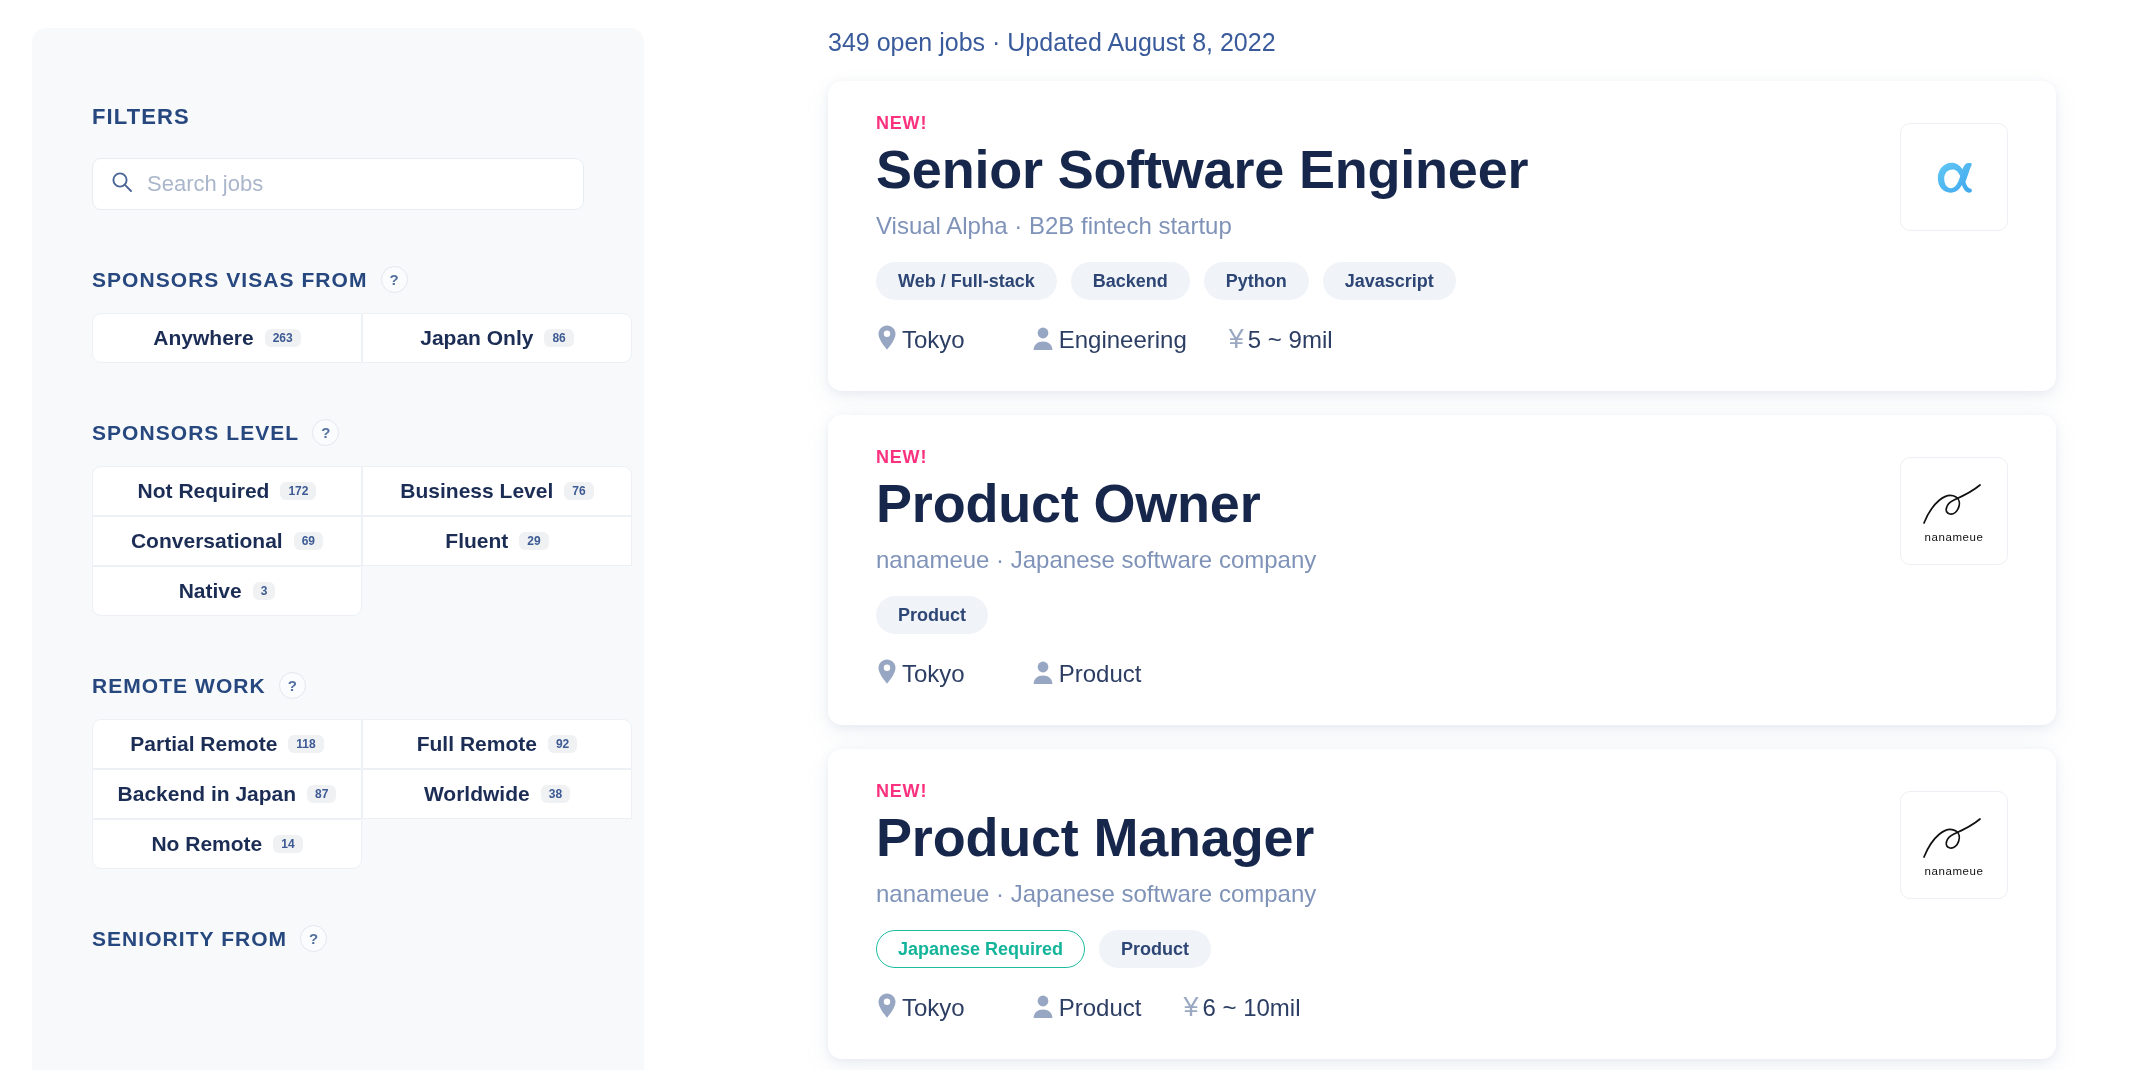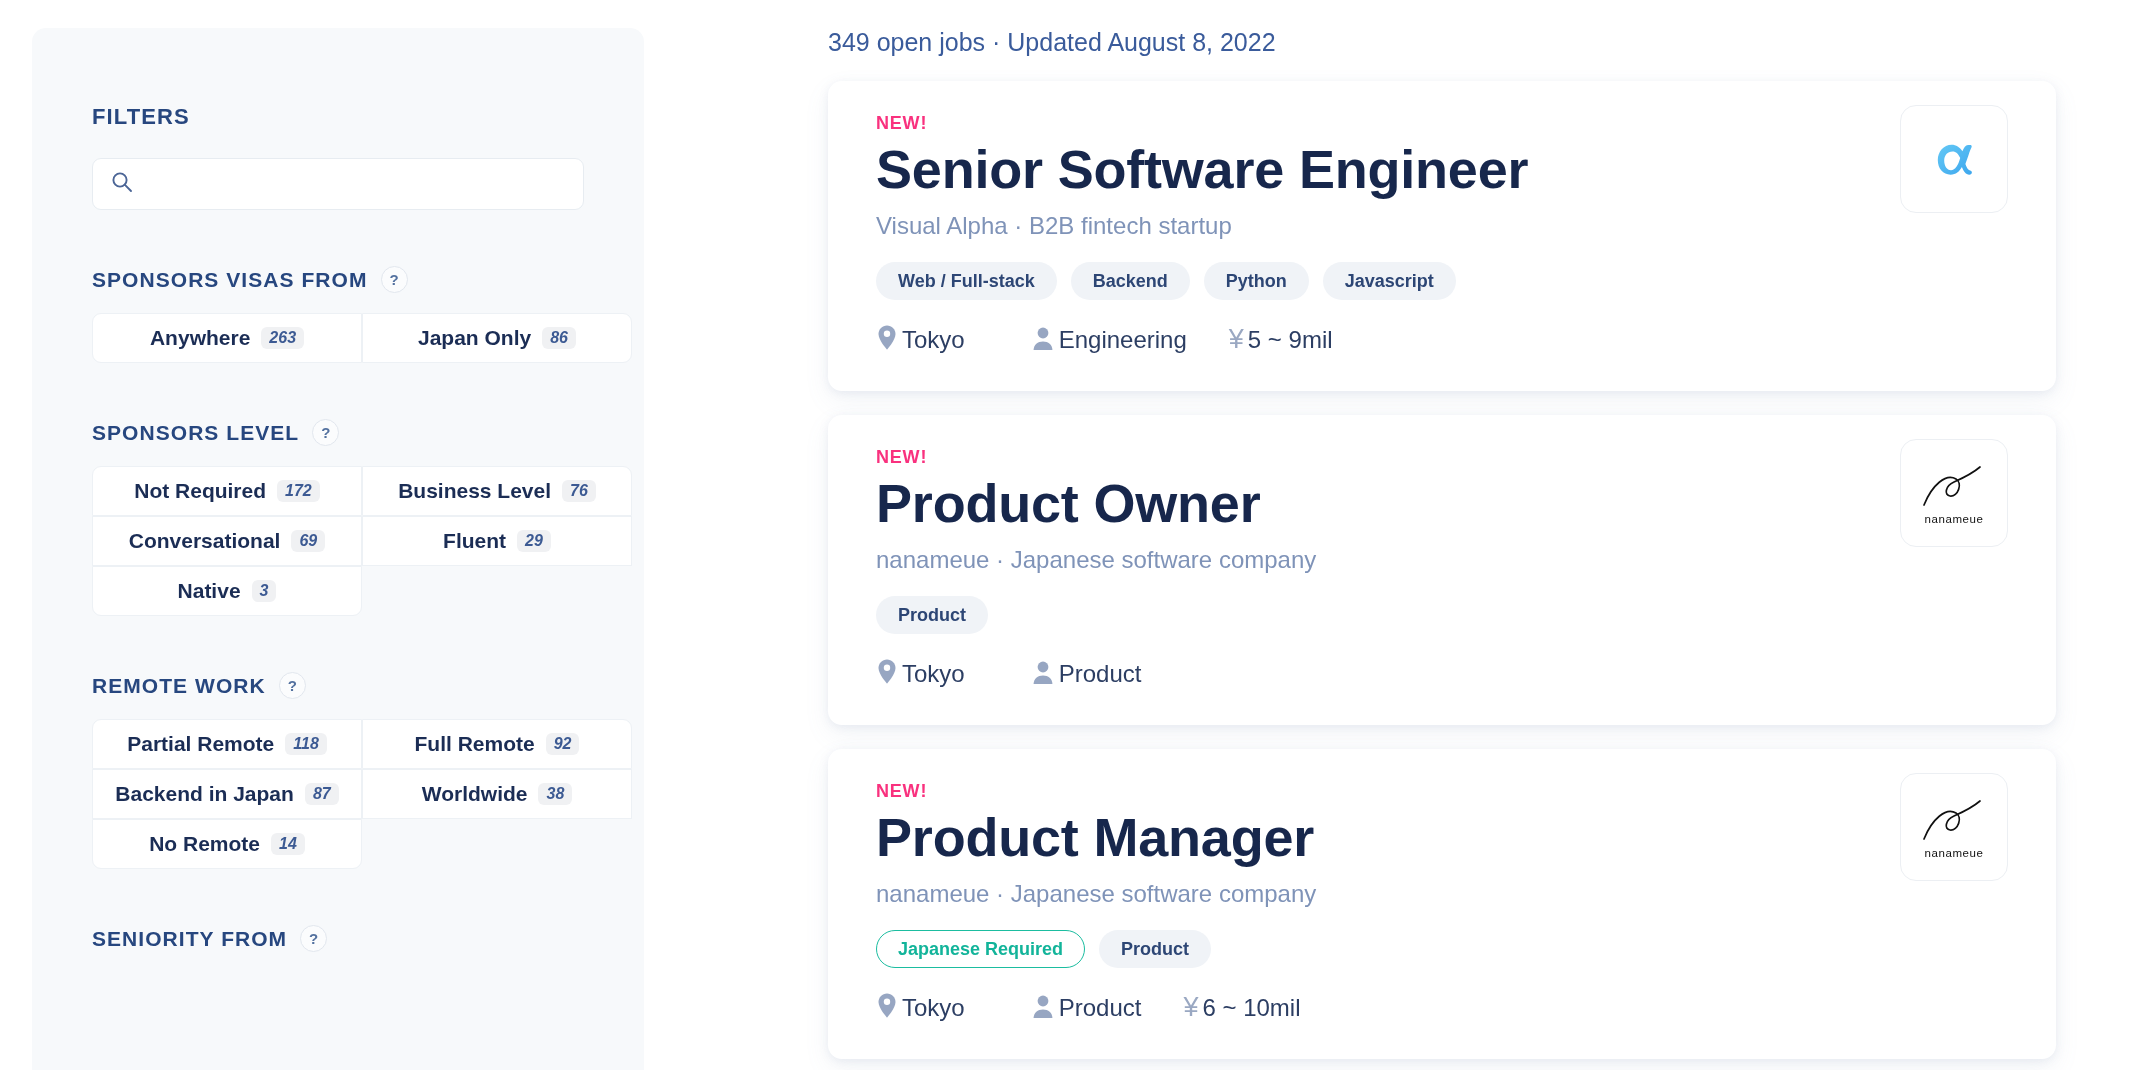--- a/index.html
+++ b/index.html
@@ -106,28 +106,27 @@
     gap: 11px;
     cursor: pointer;
   }
   .filter-btn .btn-label {
     font-size: 21px;
     font-weight: bold;
     color: #1b2d55;
     white-space: nowrap;
   }
   .filter-btn .btn-count {
-    font-size: 16px;
+    font-size: 12px;
     font-weight: bold;
     color: #3c5a93;
     background: #f0f1f3;
     border-radius: 6px;
     padding: 3px 8px;
     line-height: 1;
-    font-style: italic;
   }
   
   .filter-grid .filter-btn:first-child { border-radius: 9px 0 0 0; }
   .filter-grid.two-cols-1row .filter-btn:first-child { border-radius: 9px 0 0 9px; }
   .filter-grid.two-cols-1row .filter-btn:last-child { border-radius: 0 9px 9px 0; }
   .filter-grid.jp .filter-btn:nth-child(1) { border-radius: 9px 0 0 0; }
   .filter-grid.jp .filter-btn:nth-child(2) { border-radius: 0 9px 0 0; }
   .filter-grid.jp .filter-btn:nth-child(5) { border-radius: 0 0 9px 9px; }
   .filter-grid.rw .filter-btn:nth-child(1) { border-radius: 9px 0 0 0; }
   .filter-grid.rw .filter-btn:nth-child(2) { border-radius: 0 9px 0 0; }
@@ -228,26 +227,26 @@
   .yen-glyph {
     font-size: 27px;
     color: #9aa8c2;
     font-weight: normal;
     line-height: 1;
   }
 
   .logo-box {
     position: absolute;
     right: 48px;
-    top: 24px;
+    top: 42px;
     width: 108px;
     height: 108px;
     background: #ffffff;
     border: 1px solid #eceff3;
-    border-radius: 16px;
+    border-radius: 10px;
     display: flex;
     align-items: center;
     justify-content: center;
     overflow: hidden;
   }
 </style>
 </head>
 <body>
 
 <div class="page">
@@ -256,20 +255,21 @@
 
     <div class="filters-heading">FILTERS</div>
 
     <div class="search-box">
       <span class="search-icon">
         <svg width="22" height="22" viewBox="0 0 22 22">
           <circle cx="9" cy="9" r="6.6" fill="none" stroke="#4b6596" stroke-width="1.9"></circle>
           <line x1="13.7" y1="13.7" x2="20" y2="20" stroke="#4b6596" stroke-width="1.9" stroke-linecap="round"></line>
         </svg>
       </span>
+      <input class="search-input" type="text" placeholder="Search jobs" style="">
     </div>
 
     <div class="section-title">
       <span class="label">SPONSORS VISAS FROM</span>
       <span class="help-dot">?</span>
     </div>
     <div class="filter-grid two-cols-1row">
       <div class="filter-btn">
         <span class="btn-label">Anywhere</span>
         <span class="btn-count">263</span>

